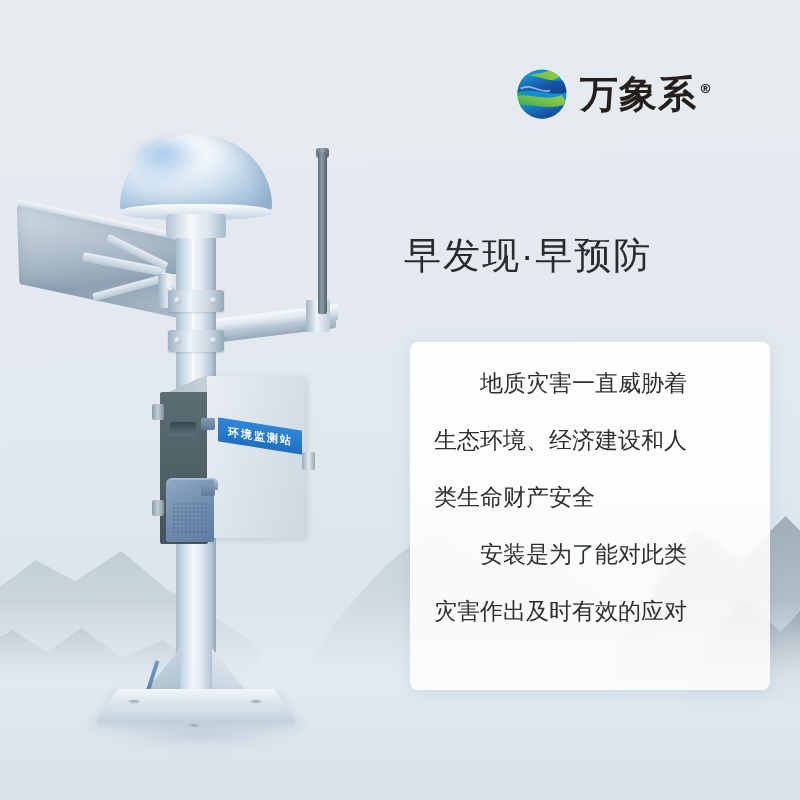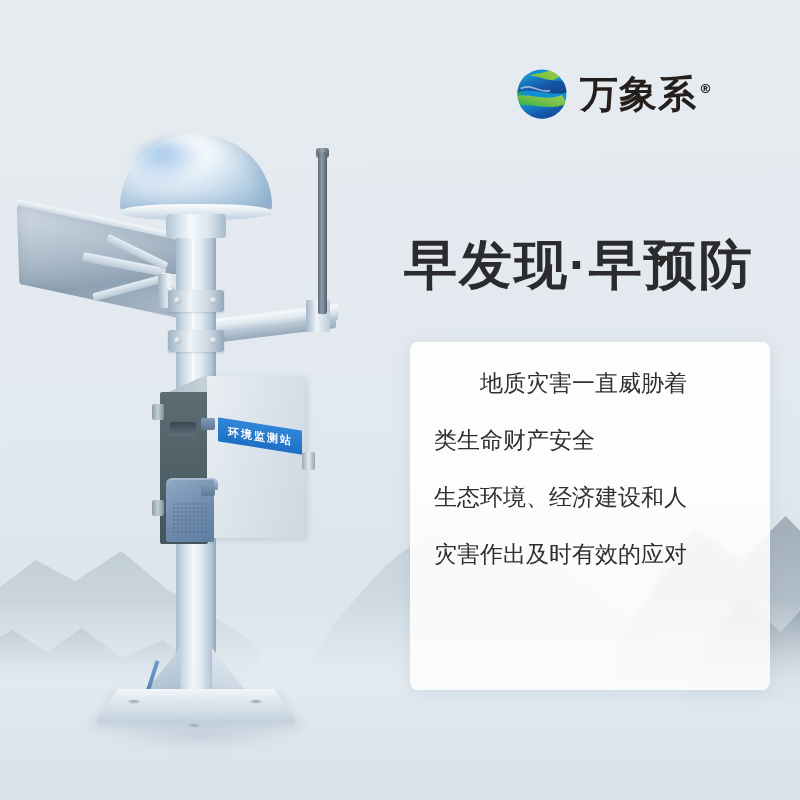--- a/index.html
+++ b/index.html
@@ -309,21 +309,21 @@
     background: linear-gradient(180deg,#2aa4ee,#0d93e6);
     display:flex; align-items:center; justify-content:center;
     box-shadow: 0 2px 6px rgba(20,120,190,.25);
   }
   .pill span {
     color:#fff; font-size:21px; font-weight:700; letter-spacing:.5px; white-space:nowrap;
   }
 
   .headline {
     position:absolute; left:382px; top:236px;
-    font-size:53px; font-weight:700; color:#2b2b2d; letter-spacing:2px;
+    font-size:37px; font-weight:400; color:#2b2b2d; letter-spacing:2px;
     white-space:nowrap; line-height:1.08;
   }
 
   .card {
     position:absolute; left:388px; top:342px; width:360px; height:348px;
     background: linear-gradient(180deg, rgba(255,255,255,.92) 0%, rgba(255,255,255,.88) 55%, rgba(255,255,255,.80) 100%);
     border-radius:8px;
     box-shadow: 0 3px 18px rgba(120,140,160,.16);
     backdrop-filter: blur(3px);
     padding: 30px 24px 24px 24px;
@@ -445,19 +445,20 @@
       <div class="logo-text">
         <span>万象系</span><span class="logo-reg">®</span>
       </div>
     </div>
 
 
     <div class="headline">早发现·早预防</div>
 
     <div class="card">
       <p class="indent">地质灾害一直威胁着</p>
+      <p>生态环境、经济建设和人</p>
       <p>类生命财产安全</p>
-      <p>生态环境、经济建设和人</p>
+      <p class="indent">安装是为了能对此类</p>
       <p>灾害作出及时有效的应对</p>
     </div>
 
   </div>
 </div>
 
 </body></html>

